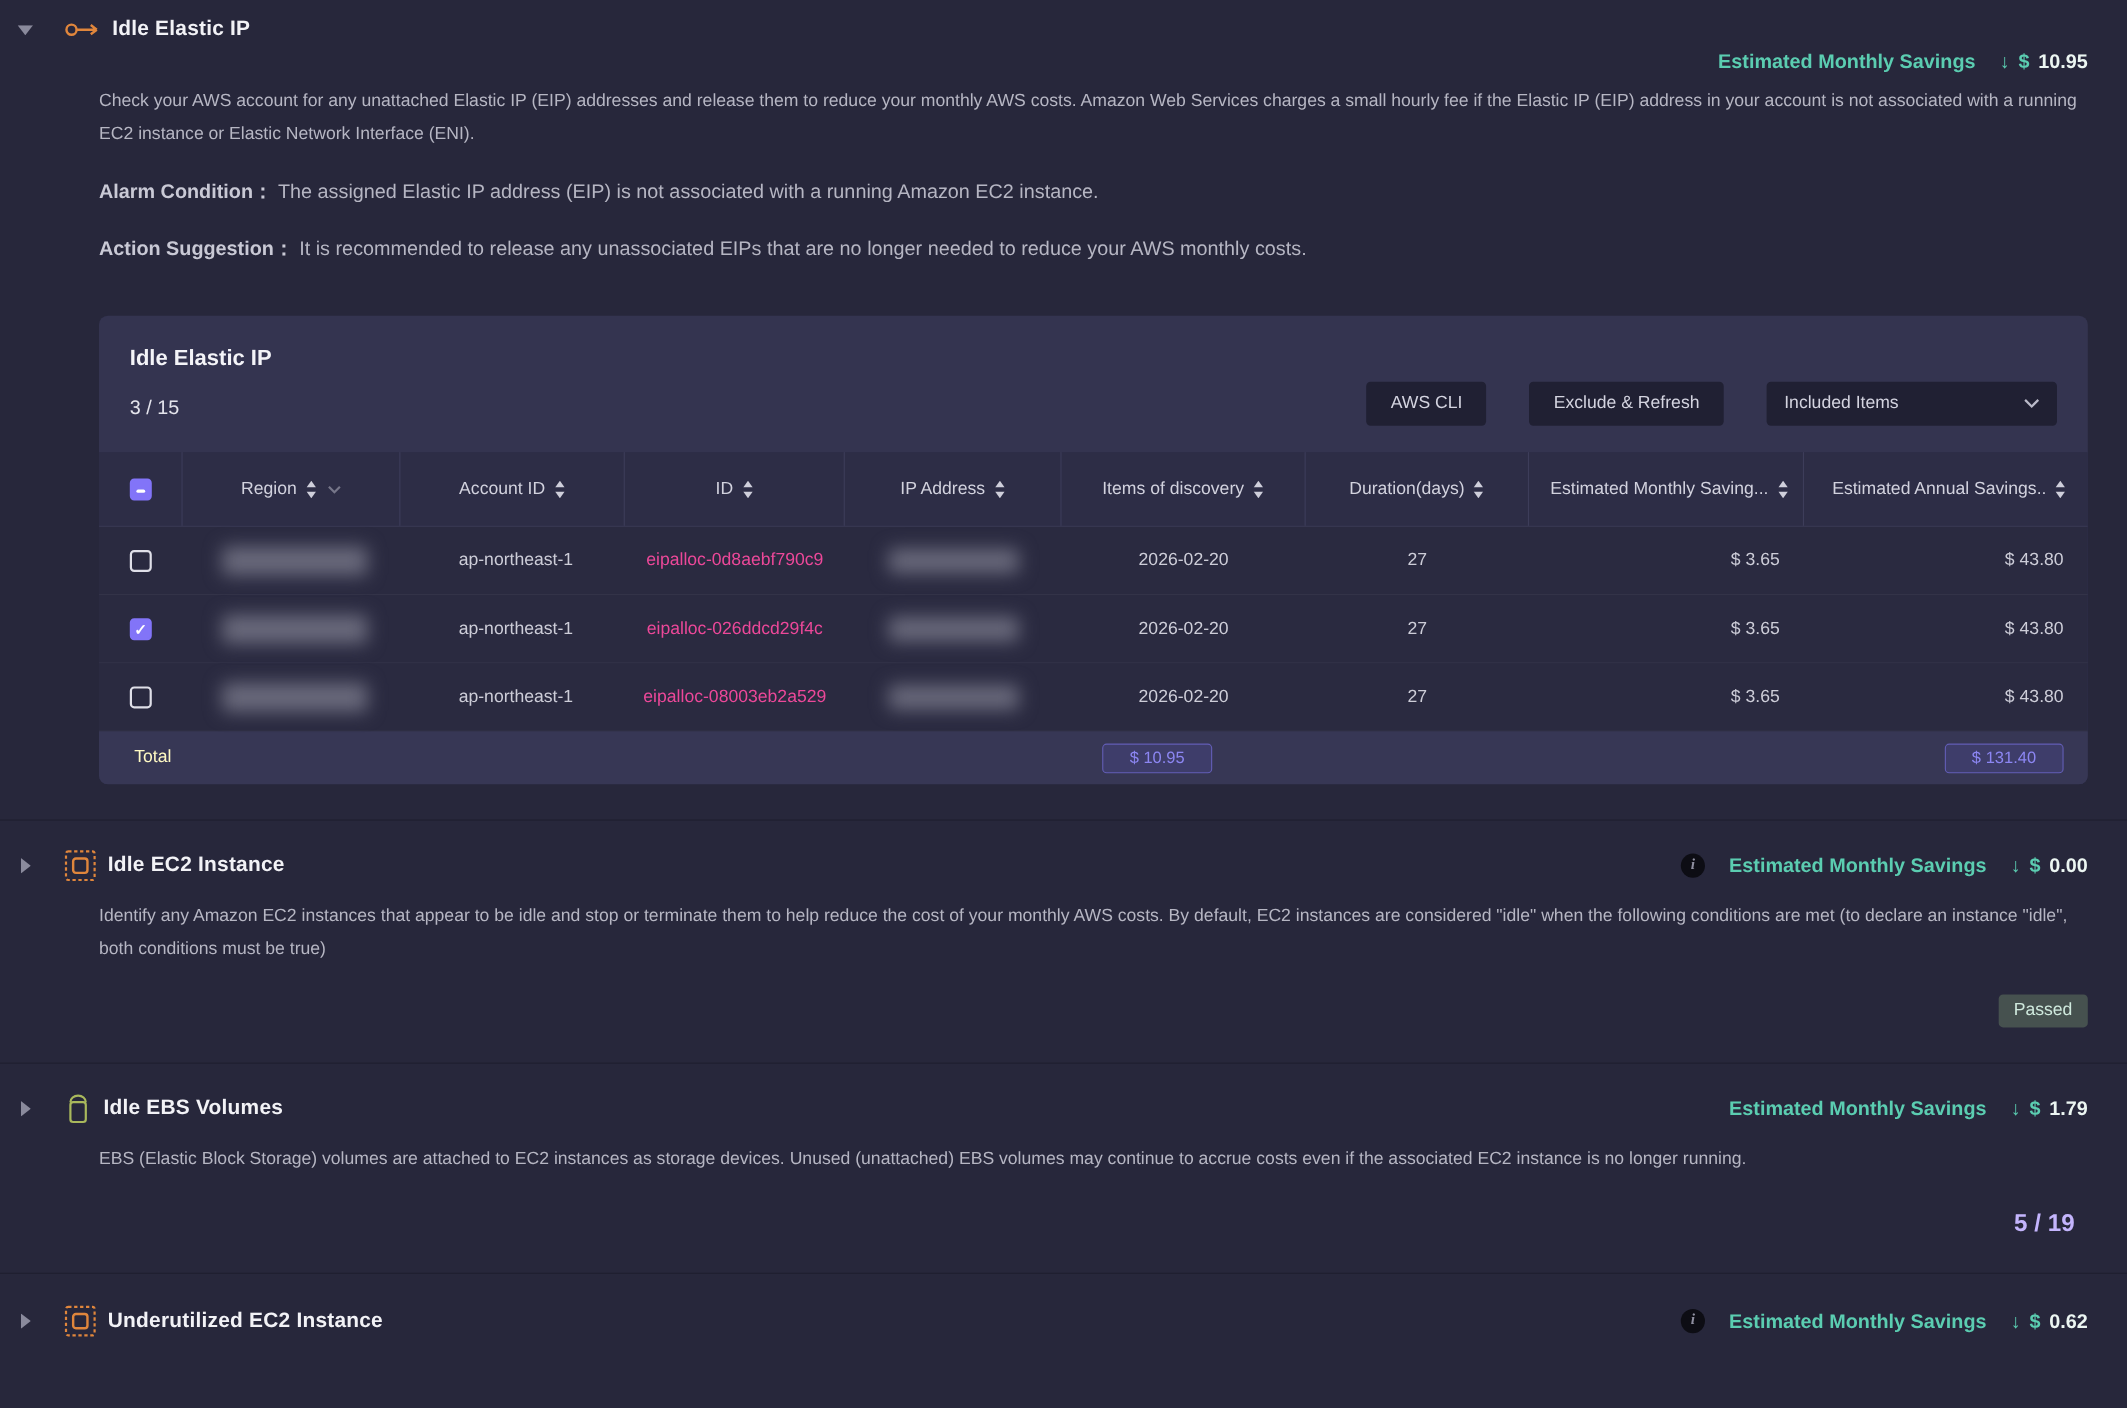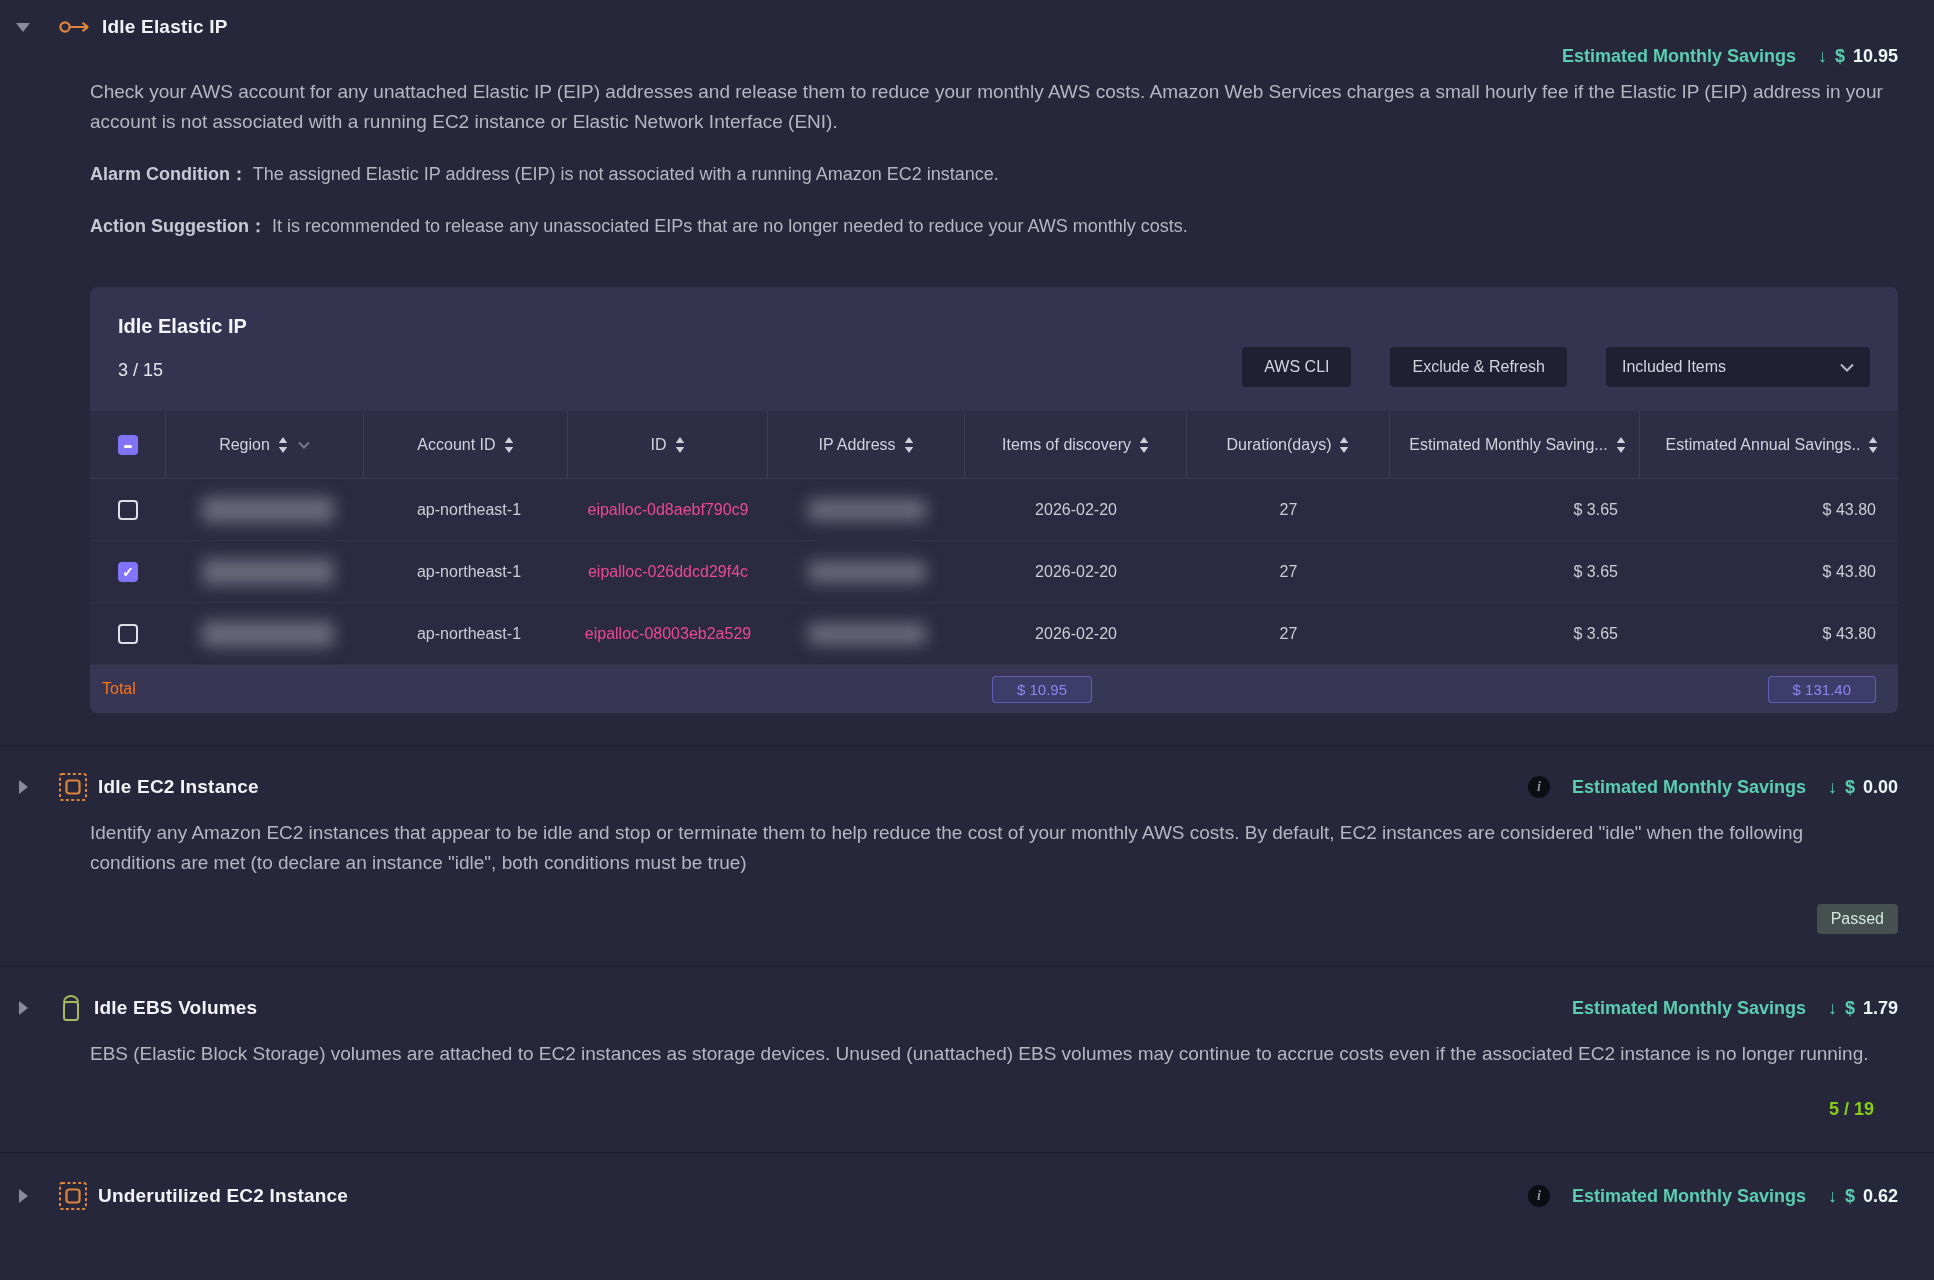--- a/index.html
+++ b/index.html
@@ -19,30 +19,30 @@
   .sav-label { color:#5bcdb1; }
   .sav-arrow { color:#5bcdb1; margin-left:14px; font-weight:400; }
   .sav-cur { color:#5bcdb1; }
   .sav-amt { color:#ecf6f2; }
 
   .info-icon { width:22px; height:22px; border-radius:50%; background:#0d0d14; color:#8f8fa0;
                display:inline-flex; align-items:center; justify-content:center;
                font-family:"Liberation Serif", serif; font-style:italic; font-weight:700;
                font-size:14px; margin-right:22px; }
 
-  .sec-desc { margin:16px 40px 0 90px; font-size:19px; line-height:30px; color:#b6b6c3; }
+  .sec-desc { margin:16px 40px 0 90px; font-size:16px; line-height:30px; color:#b6b6c3; }
   .kv-line { margin:22px 40px 0 90px; font-size:18px; line-height:30px; color:#b6b6c3; }
   .kv-label { font-weight:700; color:#c9c9d5; }
 
   .sec-div { border:none; border-top:1px solid #1e1e2f; margin-top:32px; }
 
   .right-row { display:flex; justify-content:flex-end; padding-right:36px; }
   .badge-passed { background:#46514f; color:#cfe9dd; font-size:16px; padding:6px 14px;
                   border-radius:4px; margin-top:26px; }
-  .pager { color:#84cc16; font-weight:700; font-size:18px; margin-top:30px; margin-right:24px; }
+  .pager { color:#c4b5fd; font-weight:700; font-size:22px; margin-top:30px; margin-right:12px; }
 
   
   .card { margin:46px 36px 0 90px; width:1808px; background:#343450; border-radius:8px;
           overflow:hidden; }
   .card-top { display:flex; justify-content:space-between; align-items:flex-start;
               padding:28px 28px 24px 28px; }
   .card-title { font-size:20px; font-weight:700; color:#f4f4f8; }
   .card-count { font-size:18px; color:#e4e4ec; margin-top:22px; }
   .card-actions { display:flex; gap:39px; margin-top:32px; }
   .btn { height:40px; padding:0 22px; background:#202033; border:none; border-radius:4px;
@@ -80,21 +80,21 @@
   .checkbox.checked, .checkbox.indeterminate { background:#8274f8; border-color:#8274f8; }
   .checkbox.checked::after { content:"✓"; position:absolute; inset:0; color:#fff;
               font-size:14px; font-weight:700; display:flex; align-items:center; justify-content:center; }
   .checkbox.indeterminate::after { content:""; position:absolute; left:4px; right:4px; top:8px;
               height:3px; background:#fff; border-radius:2px; }
 
   .blur-block { width:132px; height:26px; background:#6a6a7c; border-radius:3px; filter:blur(8px); }
   .blur-block.ip { width:118px; height:22px; }
 
   .total-row { display:flex; height:48px; align-items:center; background:#373755; }
-  .total-label { font-size:16px; color:#f97316; padding-left:12px; flex:1; }
+  .total-label { font-size:16px; color:#fef9c3; padding-left:32px; flex:1; }
   .money-badge { display:inline-block; padding:4px 24px; border-radius:4px; font-size:15px;
                  color:#8c86f2; background:rgba(115,108,245,0.13);
                  border:1px solid rgba(130,120,248,0.55); }
 
   .sort-icon { display:inline-flex; }
   .chev-dim { opacity:.45; margin-left:2px; display:inline-flex; }
 </style>
 </head>
 <body>
 

